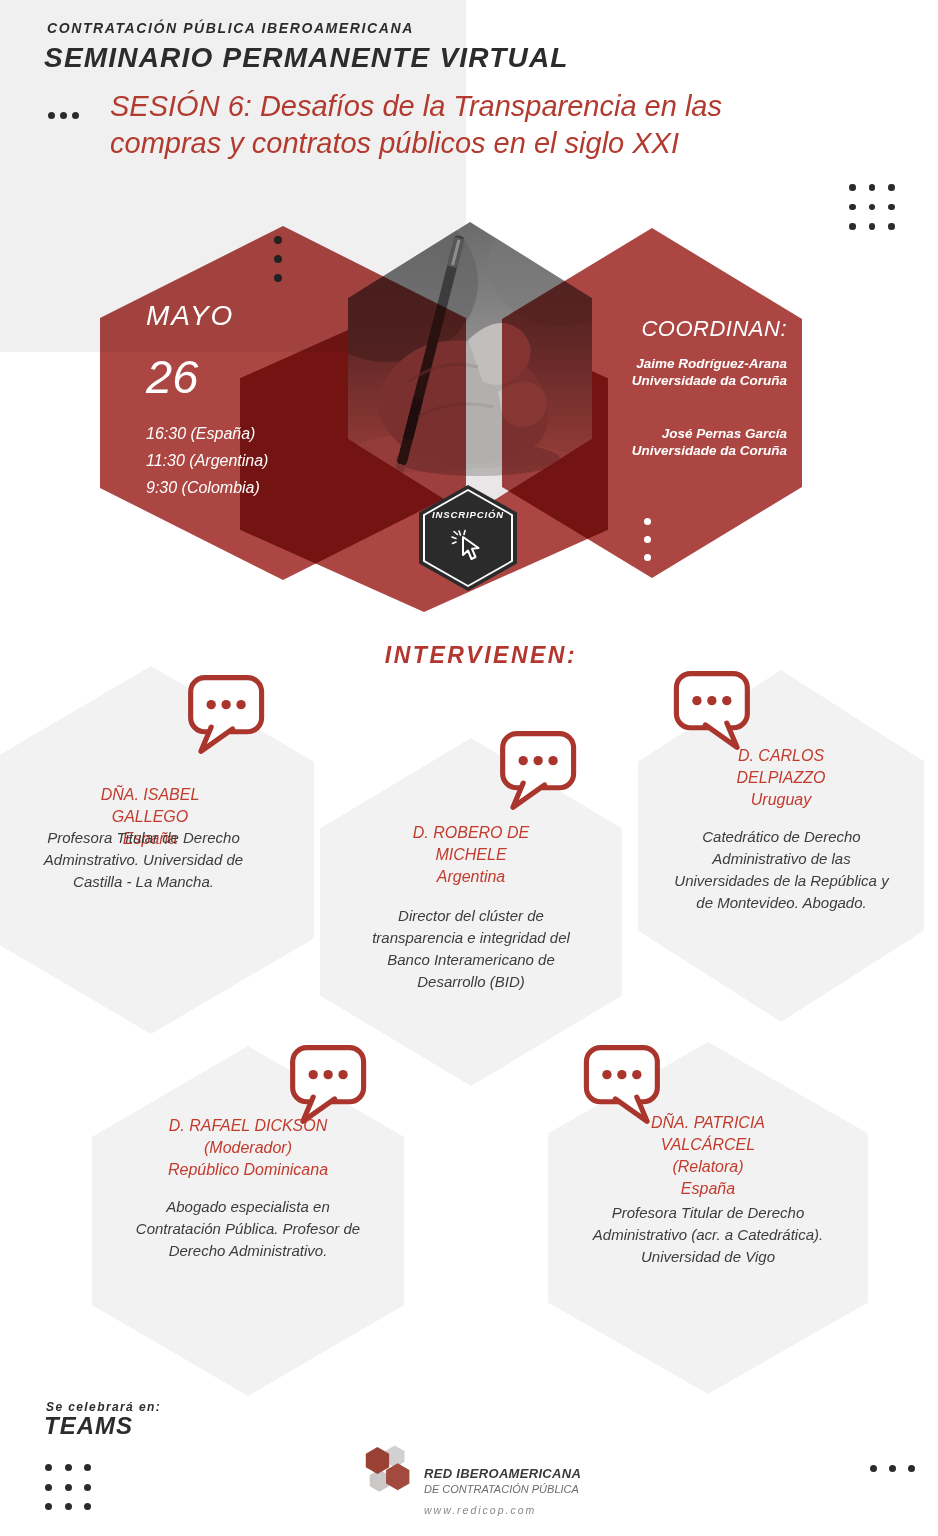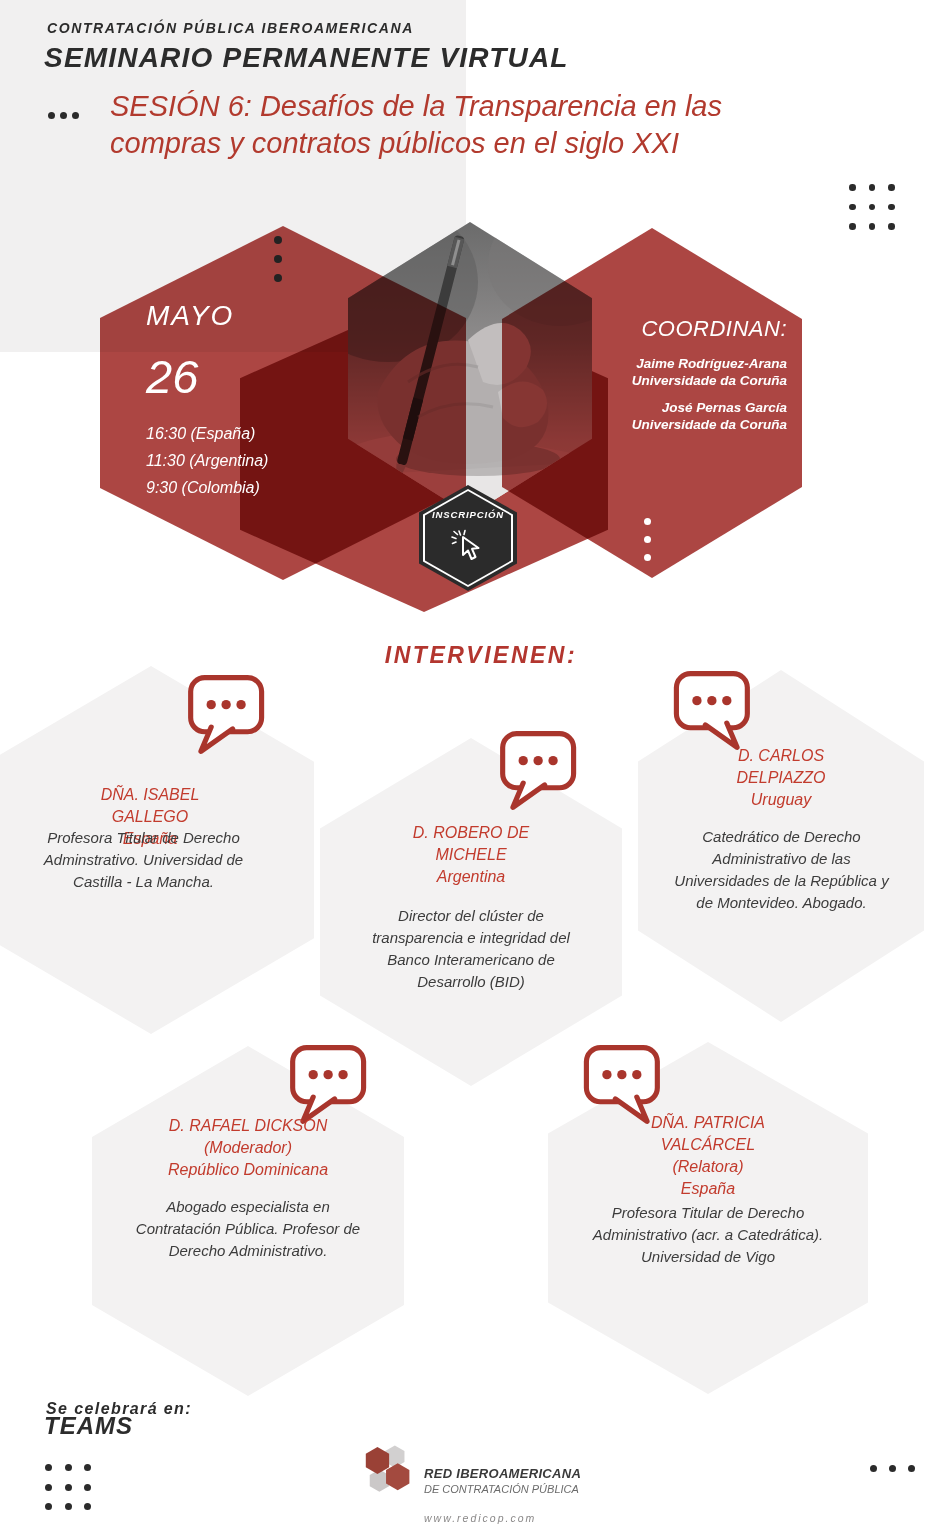--- a/index.html
+++ b/index.html
@@ -37,21 +37,21 @@
   .col-white{left:644px;top:518px;}
   .col-white .dot{width:7px;height:7px;background:#fff;}
   
   .mayo-block{left:146px;top:300px;color:#fff;z-index:5;}
   .mayo-month{font-size:28px;letter-spacing:2px;font-weight:400;}
   .mayo-day{font-size:47px;font-weight:400;margin-top:17px;}
   .mayo-times{margin-top:16px;font-size:16px;line-height:27px;font-weight:400;}
   .coord-block{left:565px;top:316px;width:222px;text-align:right;color:#fff;z-index:5;}
   .coord-label{font-size:22px;font-weight:400;letter-spacing:0.5px;}
   .coord-entry{margin-top:14px;font-size:13.5px;line-height:16.5px;}
-  .coord-entry + .coord-entry{margin-top:11px;}
+  .coord-entry + .coord-entry{margin-top:37px;}
   .coord-name{font-weight:700;}
   .coord-affil{font-weight:700;}
   
   .badge{left:419px;top:485px;width:98px;height:106px;z-index:10;background:#2B2B2B;}
   .badge-inner-white{position:absolute;inset:4px;background:#ffffff;}
   .badge-inner-dark{position:absolute;inset:6px;background:#2B2B2B;}
   .badge-label{position:absolute;left:0;right:0;top:24px;text-align:center;color:#fff;
     font-size:9.5px;font-weight:700;letter-spacing:0.9px;z-index:3;}
   .badge-cursor{position:absolute;left:50%;top:44px;transform:translateX(-50%);z-index:3;}
   
@@ -77,27 +77,27 @@
   .n2{left:391px;top:822px;width:160px;}
   .n3{left:721px;top:745px;width:120px;}
   .n4{left:123px;top:1115px;width:250px;}
   .n5{left:633px;top:1112px;width:150px;}
   .bio1{left:36px;top:827px;width:215px;}
   .bio2{left:358px;top:905px;width:226px;}
   .bio3{left:665px;top:826px;width:233px;}
   .bio4{left:125px;top:1196px;width:246px;}
   .bio5{left:585px;top:1202px;width:246px;}
   
-  .venue-label{left:46px;top:1400px;font-size:16px;font-weight:700;letter-spacing:1.4px;color:#2C2C2C;}
+  .venue-label{left:46px;top:1400px;font-size:12px;font-weight:700;letter-spacing:1.4px;color:#2C2C2C;}
   .venue-name{left:44px;top:1412px;font-size:24px;font-weight:800;letter-spacing:1px;color:#2C2C2C;}
   .logo-hexes{left:363px;top:1444px;z-index:2;}
   .logo-text{left:424px;top:1466px;z-index:2;}
   .logo-line1{font-size:13px;font-weight:700;color:#3A3A3A;letter-spacing:0.3px;}
   .logo-line2{font-size:11px;font-weight:400;color:#6B6B6B;margin-top:2px;}
-  .logo-url{font-size:10.5px;color:#8A8888;letter-spacing:2px;margin-top:17px;}
+  .logo-url{font-size:10.5px;color:#8A8888;letter-spacing:2px;margin-top:9px;}
 </style>
 </head>
 <body>
 
 <div class="poster">
 
   <div class="abs gray-rect"></div>
   <div class="abs kicker">CONTRATACIÓN PÚBLICA IBEROAMERICANA</div>
   <h1 class="abs main-title">SEMINARIO PERMANENTE VIRTUAL</h1>
   <div class="abs dots-h">

